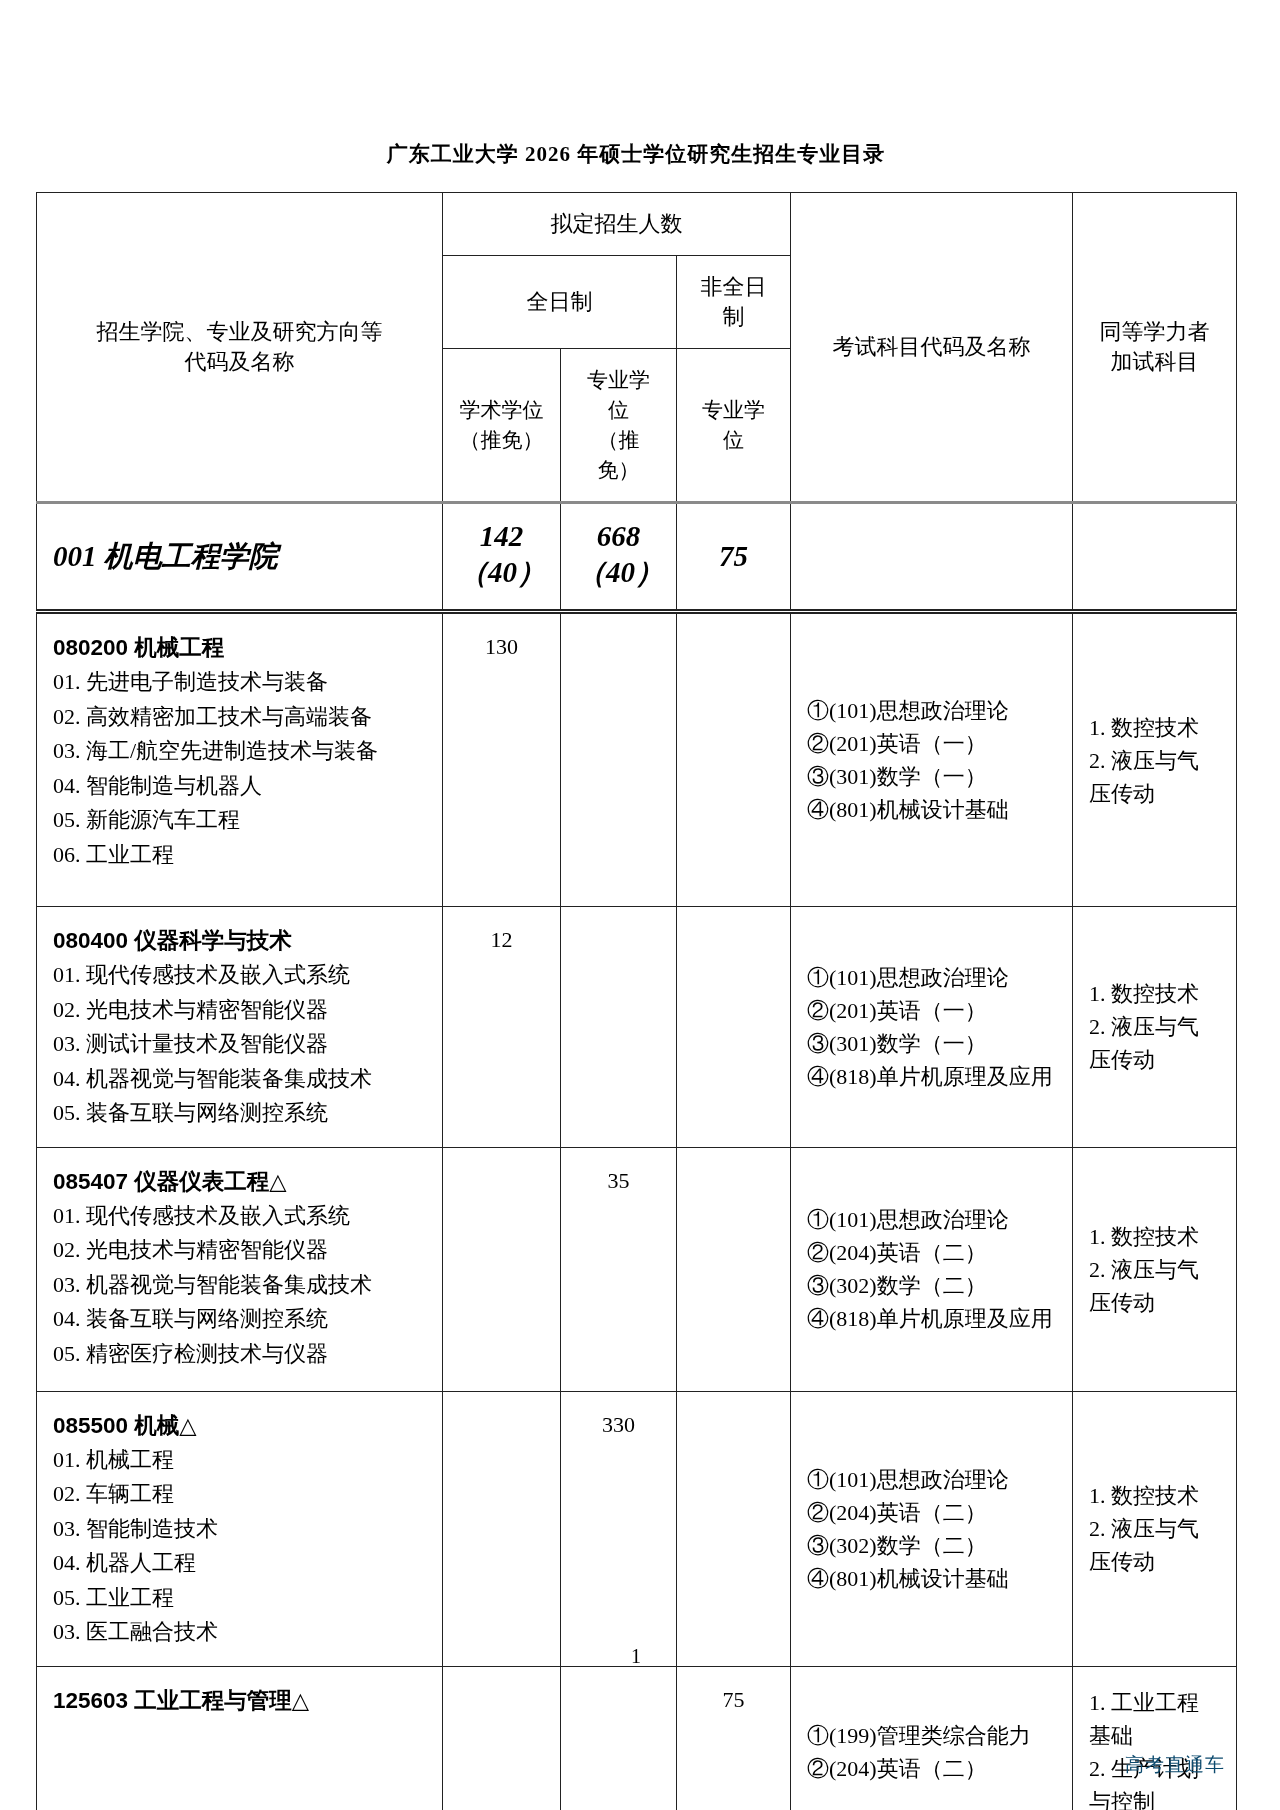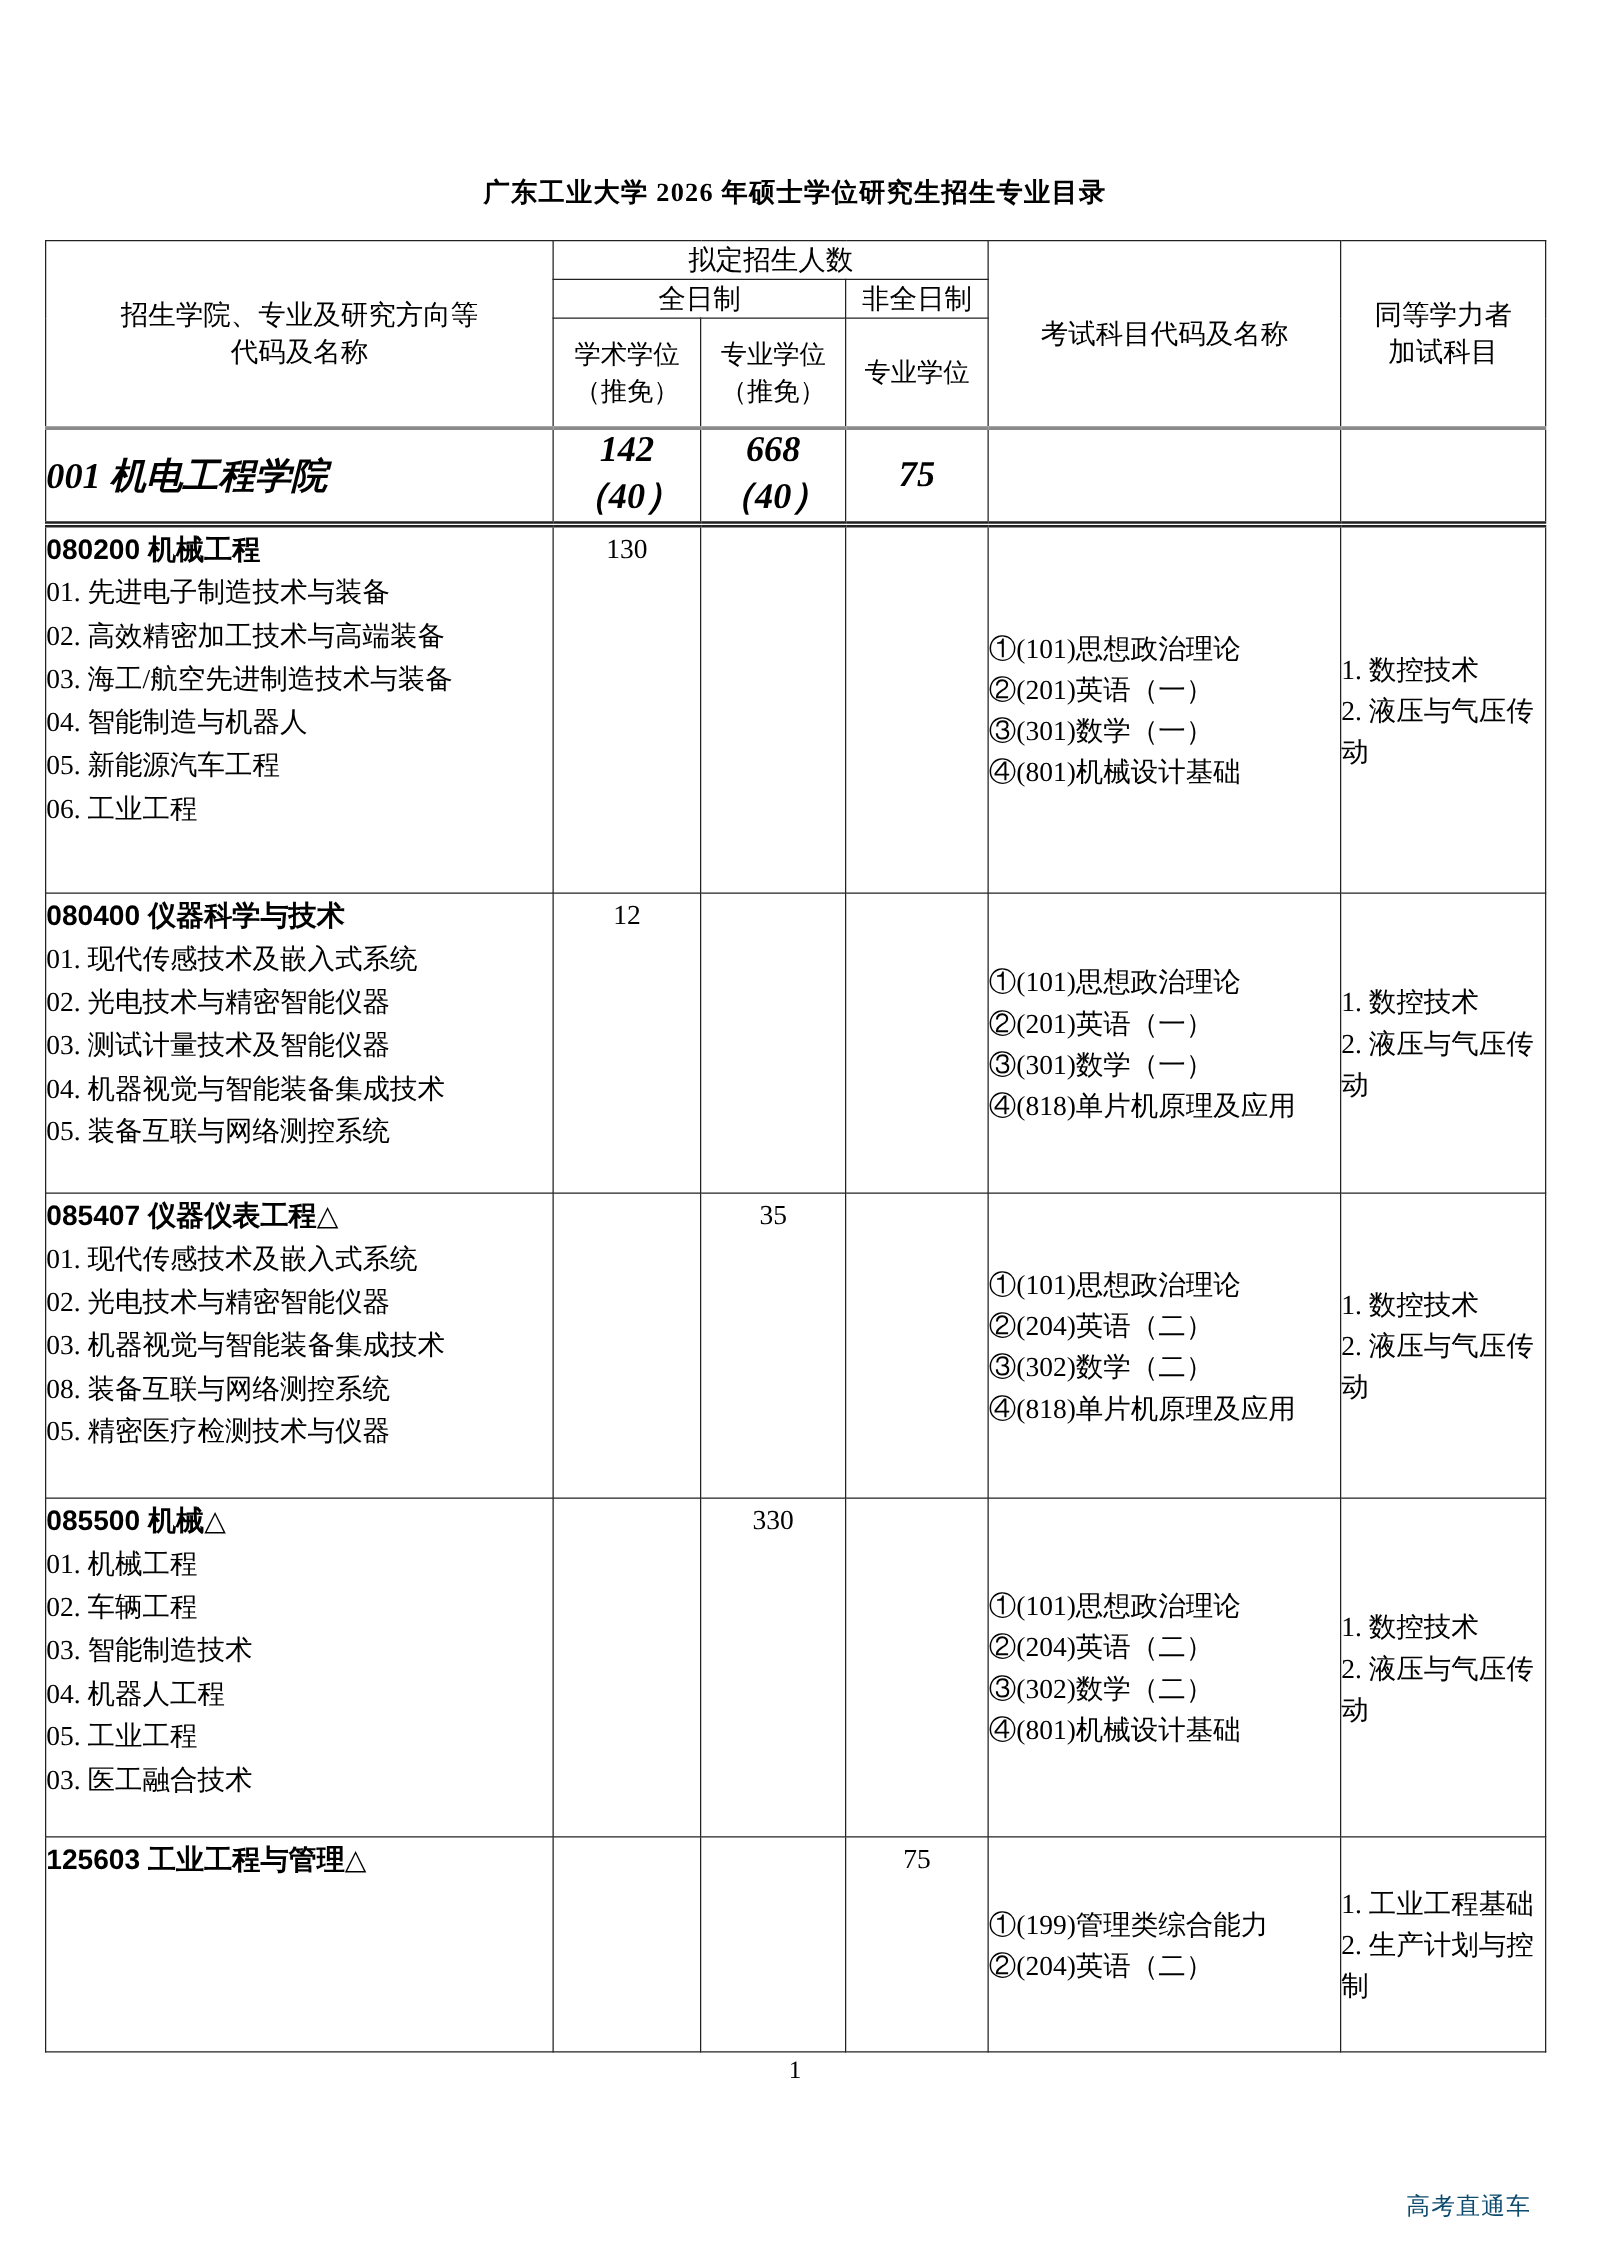--- a/index.html
+++ b/index.html
@@ -10,21 +10,21 @@
   }
   .page-title {
     position:absolute; left:36px; top:140px; width:1200px;
     text-align:center; font-size:21px; font-weight:bold; letter-spacing:1px;
   }
   table.catalog {
     position:absolute; left:36px; top:192px; width:1200px;
     border-collapse:collapse; table-layout:fixed;
   }
   table.catalog td {
-    border:1.5px solid #222; padding:0; font-size:22px; overflow:hidden;
+    border:1.5px solid #222; padding:16px; font-size:22px; overflow:hidden;
   }
   td.hdr {
     text-align:center; vertical-align:middle; white-space:pre-line; line-height:30px;
   }
   
   tr.college-row td {
     border-top:3px solid #8a8a8a; border-bottom:5px double #222;
     font-style:italic; font-weight:bold; font-size:29px; vertical-align:middle;
   }
   td.name-cell { text-align:left; padding-left:12px; padding-right:8px; vertical-align:middle; }
@@ -144,21 +144,21 @@
       <div class="extra-line">2. 液压与气压传动</div>
     </td>
   </tr>
 
   <tr style="height:244px">
     <td class="prog-cell">
       <div class="prog-title">085407 仪器仪表工程△</div>
       <div class="direction">01. 现代传感技术及嵌入式系统</div>
       <div class="direction">02. 光电技术与精密智能仪器</div>
       <div class="direction">03. 机器视觉与智能装备集成技术</div>
-      <div class="direction">08. 装备互联与网络测控系统</div>
+      <div class="direction">04. 装备互联与网络测控系统</div>
       <div class="direction">05. 精密医疗检测技术与仪器</div>
     </td>
     <td class="num-cell"></td>
     <td class="num-cell">35</td>
     <td class="num-cell"></td>
     <td class="exam-cell">
       <div class="exam-line">①(101)思想政治理论</div>
       <div class="exam-line">②(204)英语（二）</div>
       <div class="exam-line">③(302)数学（二）</div>
       <div class="exam-line">④(818)单片机原理及应用</div>

